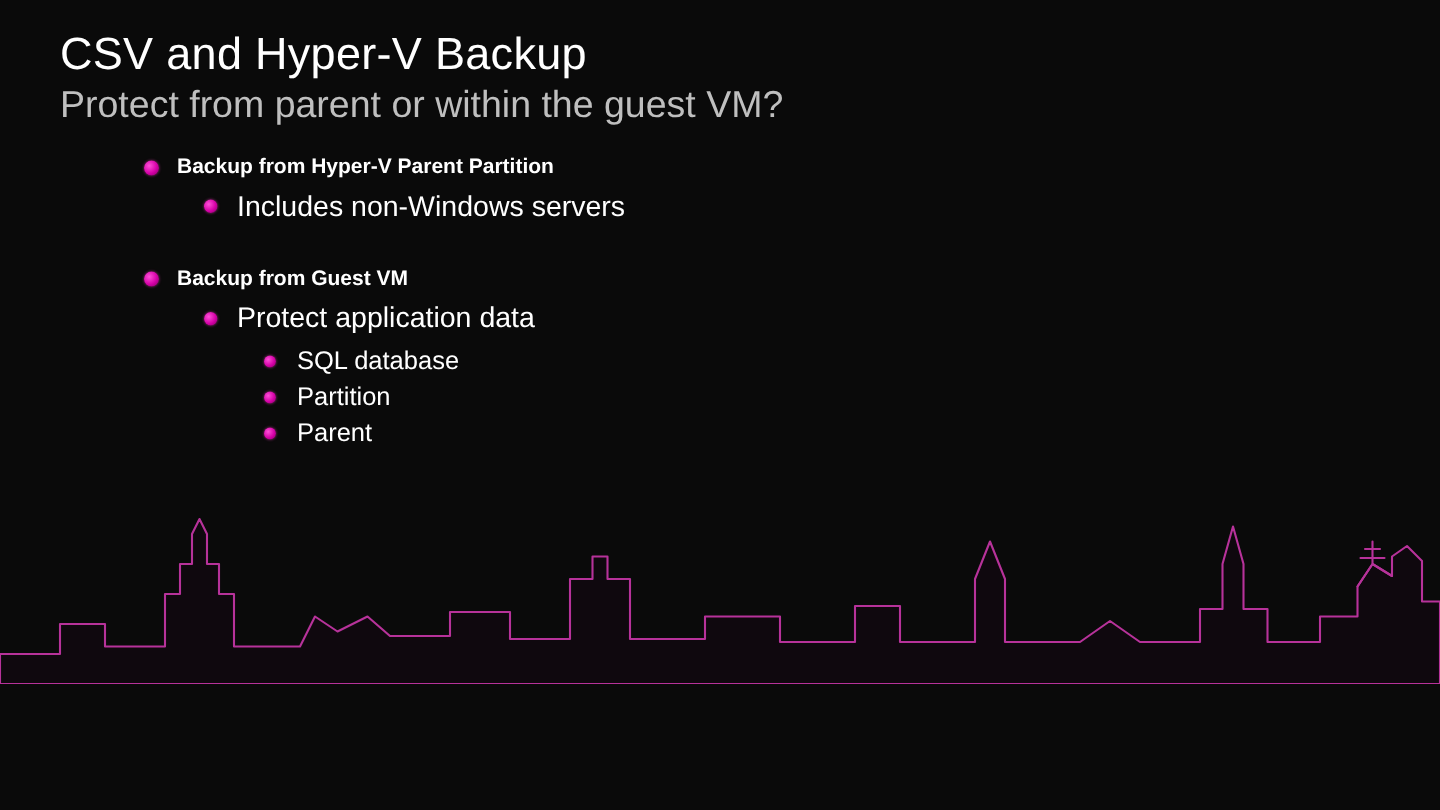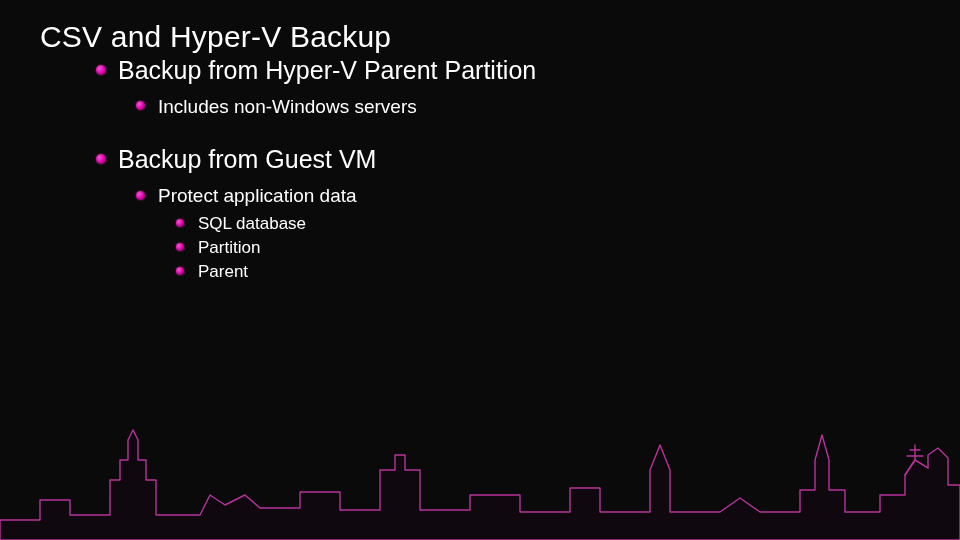--- a/index.html
+++ b/index.html
@@ -5,21 +5,21 @@
   * { margin: 0; padding: 0; box-sizing: border-box; }
   html, body { width: 960px; height: 540px; overflow: hidden; }
   body {
     font-family: "Segoe UI", "Segoe UI Light", Arial, sans-serif;
     background: #0a0a0a;
     color: #fff;
     position: relative;
   }
   .slide {
     width: 960px;
-    height: 540px;
+    height: 456px;
     position: relative;
     padding: 20px 40px 0 40px;
   }
   .title {
     font-size: 30px;
     font-weight: 300;
     color: #fff;
     letter-spacing: 0.2px;
   }
   .subtitle {
@@ -42,21 +42,21 @@
     left: 6px;
     top: 0.42em;
     width: 10px;
     height: 10px;
     border-radius: 50%;
     background: radial-gradient(circle at 35% 35%, #ff4fd8 0%, #d400a6 55%, #7a005f 100%);
     box-shadow: 0 0 2px rgba(255,70,200,0.6);
   }
   .lvl1 { font-size: 23px; font-weight: 400; color: #fff; margin-left: 10px; margin-bottom: 6px; }
   .lvl1::before { width: 11px; height: 11px; top: 0.40em; }
-  .lvl2 { font-size: 25px; font-weight: 400; color: #fff; margin-left: 50px; margin-bottom: 6px; }
+  .lvl2 { font-size: 14px; font-weight: 700; color: #fff; margin-left: 50px; margin-bottom: 6px; }
   .lvl2::before { width: 10px; height: 10px; }
   .lvl3 { font-size: 19px; font-weight: 400; color: #fff; margin-left: 90px; margin-bottom: 4px; }
   .lvl3::before { width: 9px; height: 9px; top: 0.40em; }
   .lvl4 { font-size: 17px; font-weight: 400; color: #fff; margin-left: 130px; margin-bottom: 2px; line-height: 1.3; }
   .lvl4::before { width: 8px; height: 8px; top: 0.38em; }
   .gap { height: 20px; }
 
   
   .skyline {
     position: absolute;
@@ -65,20 +65,21 @@
     pointer-events: none;
     opacity: 0.85;
   }
 </style>
 </head>
 <body>
 
 <div class="slide">
 
   <div class="title">CSV and Hyper-V Backup</div>
+  <div class="subtitle">Protect from parent or within the guest VM?</div>
 
   <ul>
 
     <li class="bullet lvl2">Backup from Hyper-V Parent Partition</li>
     <li class="bullet lvl3">Includes non-Windows servers</li>
 
     <div class="gap"></div>
 
     <li class="bullet lvl2">Backup from Guest VM</li>
     <li class="bullet lvl3">Protect application data</li>

